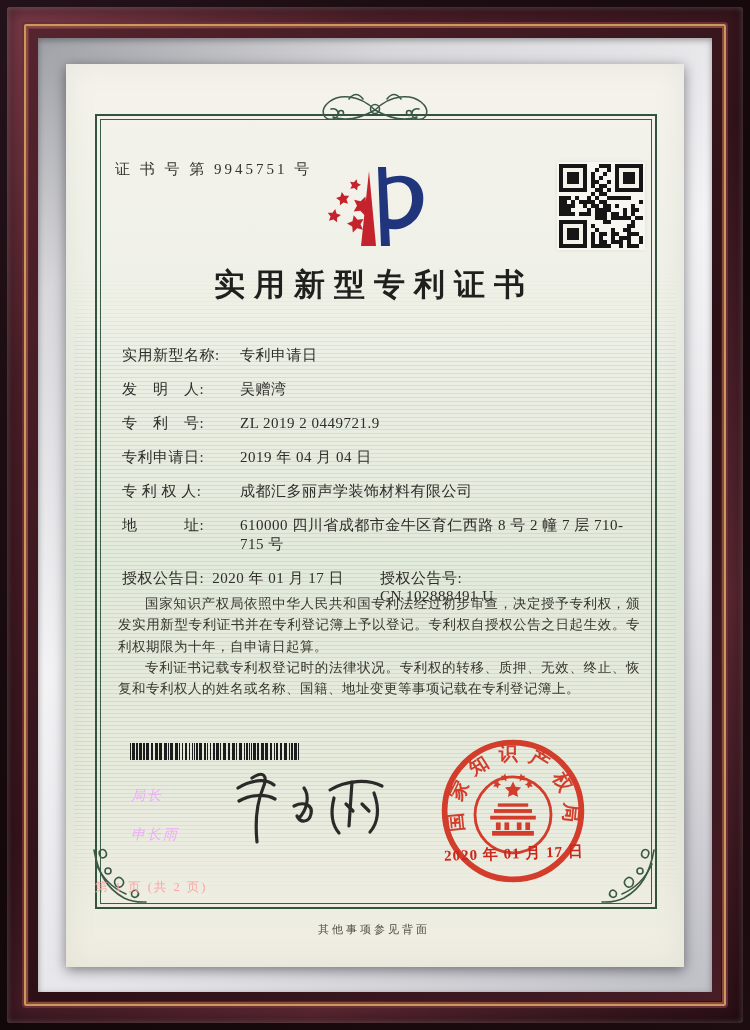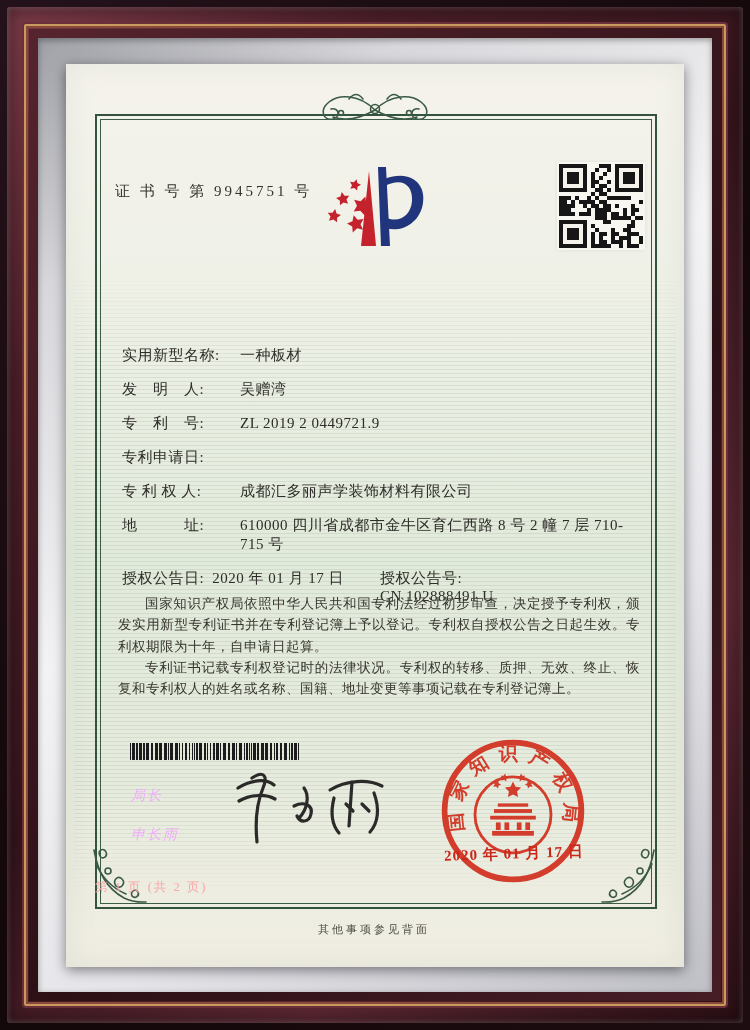--- a/index.html
+++ b/index.html
@@ -22,21 +22,21 @@
       box-shadow:0 3px 12px rgba(10,10,20,.5), inset 0 0 30px rgba(120,140,120,.12);}
   .guilloche{position:absolute;left:74px;right:74px;top:268px;height:630px;
       background:repeating-linear-gradient(0deg, rgba(104,150,122,.16) 0 1px, rgba(0,0,0,0) 1px 4px);
       -webkit-mask-image:linear-gradient(180deg,transparent 0,#000 15%,#000 86%,transparent 100%);
       mask-image:linear-gradient(180deg,transparent 0,#000 15%,#000 86%,transparent 100%);}
   
   .border-box{position:absolute;left:95px;top:114px;width:558px;height:791px;border:2px solid #33523f;}
   .border-box::after{content:"";position:absolute;inset:3px;border:1px solid #3c5c47;}
   .ornament{position:absolute;color:#3a5a45;}
   
-  .cert-no{position:absolute;left:115px;top:182px;font-size:15px;letter-spacing:3px;color:#33332f;}
+  .cert-no{position:absolute;left:115px;top:160px;font-size:15px;letter-spacing:3px;color:#33332f;}
   .logo{position:absolute;left:323px;top:158px;width:112px;height:102px;}
   .qr{position:absolute;left:557px;top:162px;width:84px;height:84px;line-height:0;
       background:#f7f6f0;padding:2px;box-shadow:0 0 4px rgba(0,0,0,.08);}
   .title{position:absolute;left:95px;top:264px;width:558px;text-align:center;
       font-size:31px;font-weight:bold;letter-spacing:9px;color:#1f1f1d;}
   .fields{position:absolute;left:122px;top:346px;width:516px;font-size:15px;color:#2e2d29;letter-spacing:.5px;}
   .frow{display:flex;margin-bottom:15px;line-height:19px;}
   .flabel{flex:none;width:118px;}
   .fvalue{flex:1;}
   .grant-row{position:absolute;left:122px;top:569px;width:516px;display:flex;
@@ -267,36 +267,38 @@
         <rect x="4" y="4" width="20" height="20" fill="#f4f2ea"></rect>
         <rect x="8" y="8" width="12" height="12" fill="#161616"></rect>
         <rect x="56" y="0" width="28" height="28" fill="#161616"></rect>
         <rect x="60" y="4" width="20" height="20" fill="#f4f2ea"></rect>
         <rect x="64" y="8" width="12" height="12" fill="#161616"></rect>
         <rect x="0" y="56" width="28" height="28" fill="#161616"></rect>
         <rect x="4" y="60" width="20" height="20" fill="#f4f2ea"></rect>
         <rect x="8" y="64" width="12" height="12" fill="#161616"></rect>
       </svg></div>
 
+  <div class="title">实用新型专利证书</div>
 
   <div class="fields">
     <div class="frow">
       <span class="flabel">实用新型名称:</span>
-      <span class="fvalue">一种板材</span>
+      <span class="fvalue">专利申请日</span>
     </div>
     <div class="frow">
       <span class="flabel">发　明　人:</span>
       <span class="fvalue">吴赠湾</span>
     </div>
     <div class="frow">
       <span class="flabel">专　利　号:</span>
       <span class="fvalue">ZL 2019 2 0449721.9</span>
     </div>
     <div class="frow">
       <span class="flabel">专利申请日:</span>
+      <span class="fvalue">2019 年 04 月 04 日</span>
     </div>
     <div class="frow">
       <span class="flabel">专 利 权 人:</span>
       <span class="fvalue">成都汇多丽声学装饰材料有限公司</span>
     </div>
     <div class="frow">
       <span class="flabel">地　　　址:</span>
       <span class="fvalue">610000 四川省成都市金牛区育仁西路 8 号 2 幢 7 层 710-715 号</span>
     </div>
   </div>

